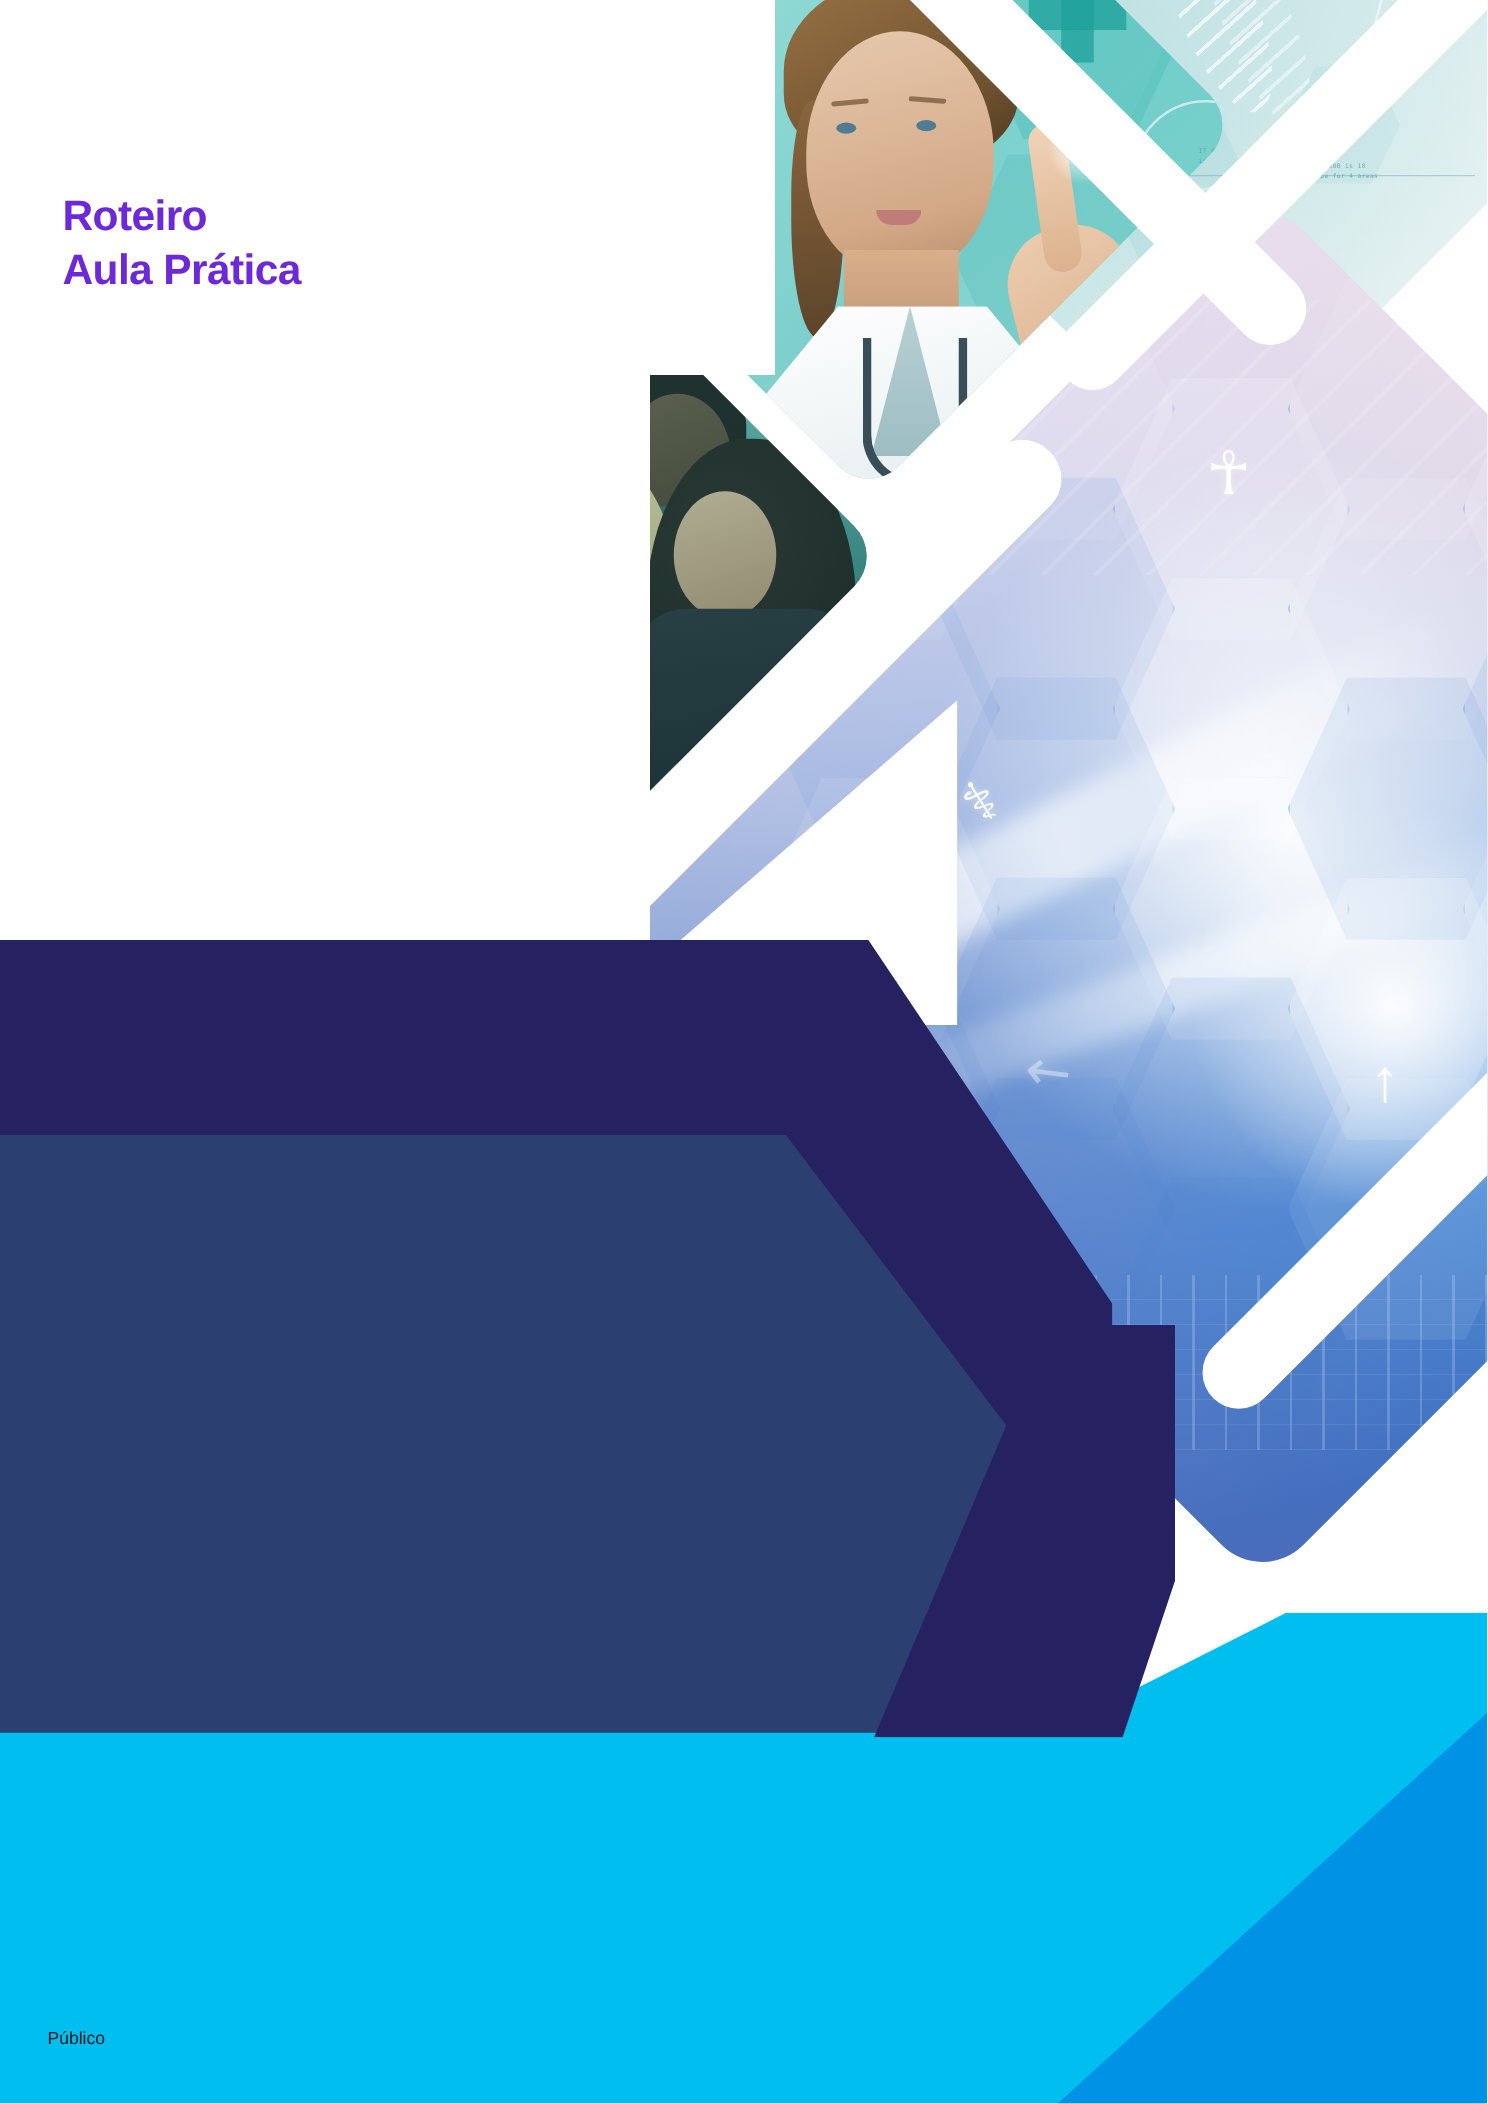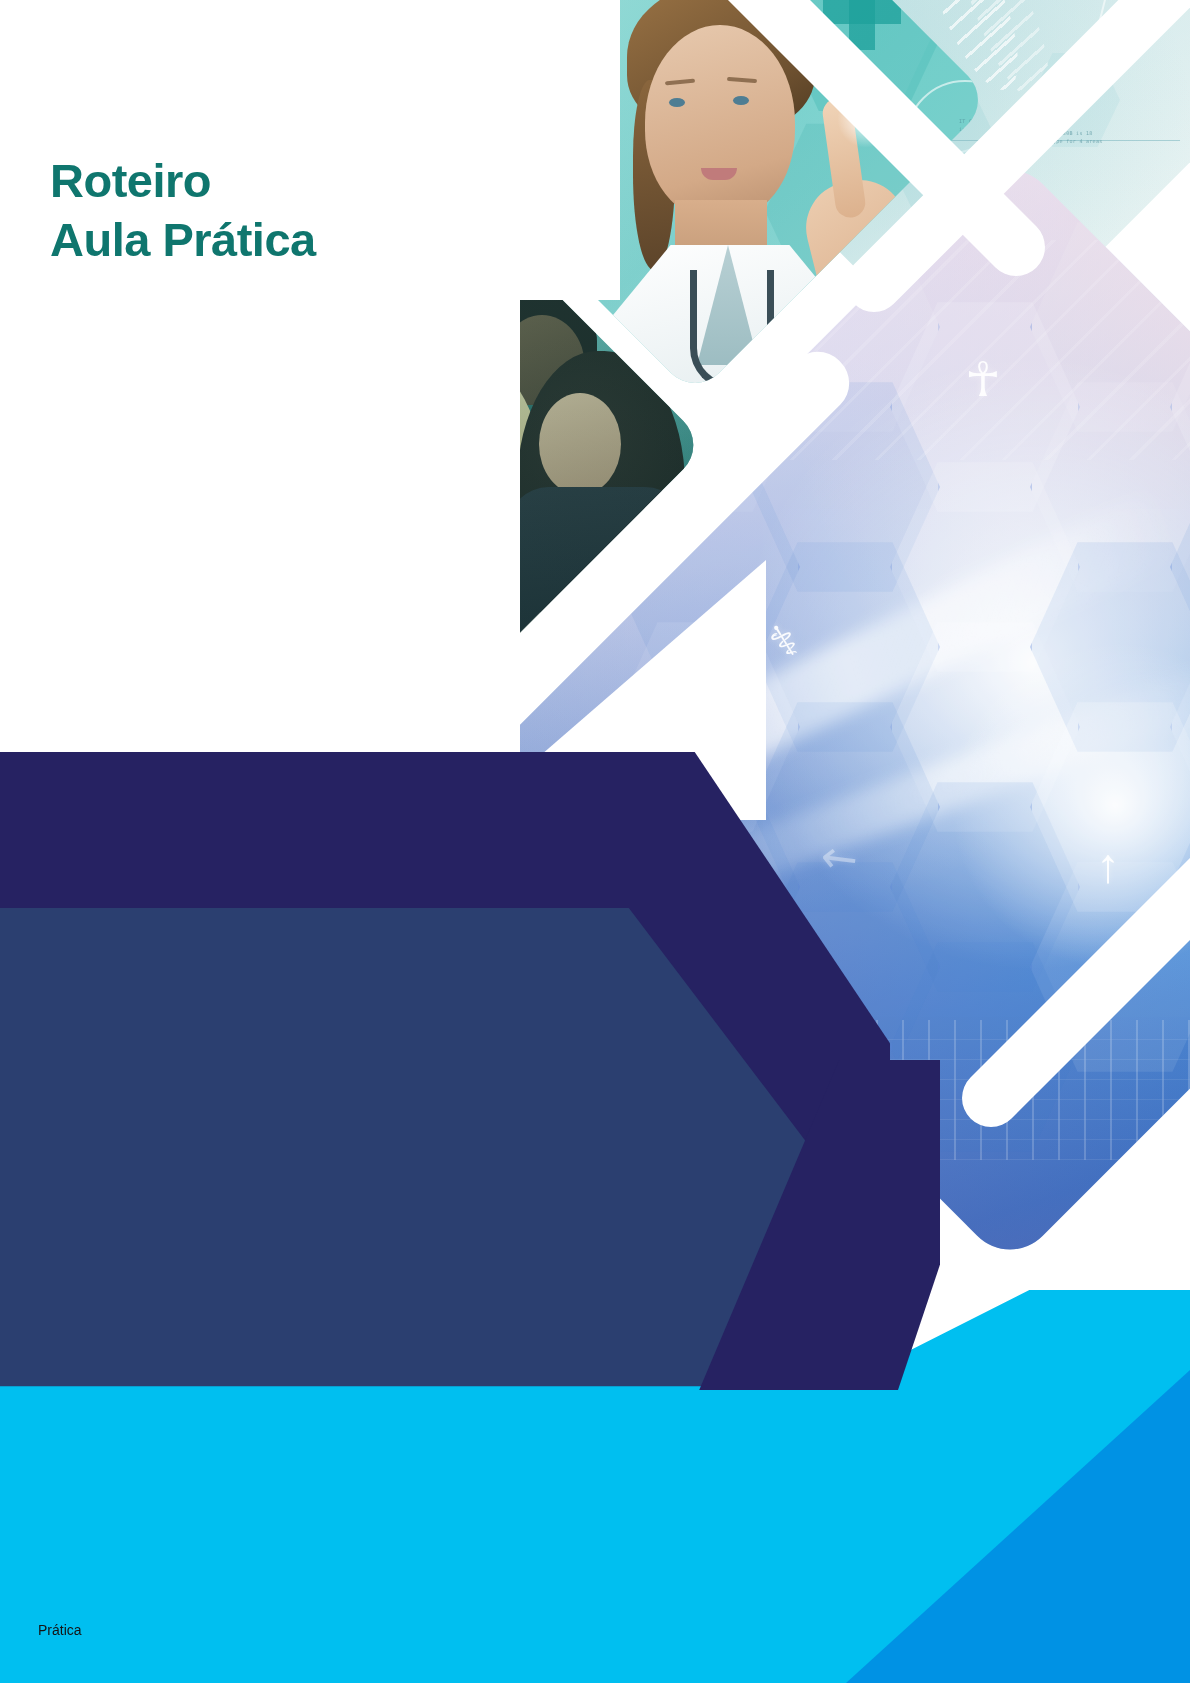--- a/index.html
+++ b/index.html
@@ -245,22 +245,22 @@
     background:#00BFF0;
   }
   .cyan-deep {
     position:absolute;
     background:#0092E4;
   }
 
   
   #cover-title {
     position:absolute; left:50px; top:152px;
-    font-size:47px; font-weight:bold; line-height:1.25;
-    color:#0f766e; letter-spacing:-0.5px;
+    font-size:34px; font-weight:bold; line-height:1.25;
+    color:#6d28d9; letter-spacing:-0.5px;
     white-space:pre-line; z-index:60;
   }
   #subject-title {
     position:absolute; left:108px; top:1128px;
     font-size:42px; font-weight:bold; color:#ffffff;
     letter-spacing:0.3px; z-index:60;
   }
   #classification {
     position:absolute; left:38px; top:1622px;
     font-size:14px; color:#141414; z-index:60;
@@ -434,15 +434,15 @@
               clip-path:polygon(0% 24.5%, 70.5% 24.5%, 86.5% 0%, 100% 0%, 100% 100%, 0% 100%);"></div>
 
   <div class="cyan-deep" style="left:790px;top:1370px;width:400px;height:313px;
               clip-path:polygon(100% 0%, 100% 100%, 14% 100%);"></div>
 
   <div class="navy-dark" style="left:660px;top:1060px;width:280px;height:330px;
               clip-path:polygon(64% 0%, 100% 0%, 100% 62%, 85% 100%, 14% 100%);"></div>
 
   <div id="cover-title">Roteiro
 Aula Prática</div>
-  <div id="classification">Prática</div>
+  <div id="classification">Público</div>
 
 </div>
 
 </body></html>

